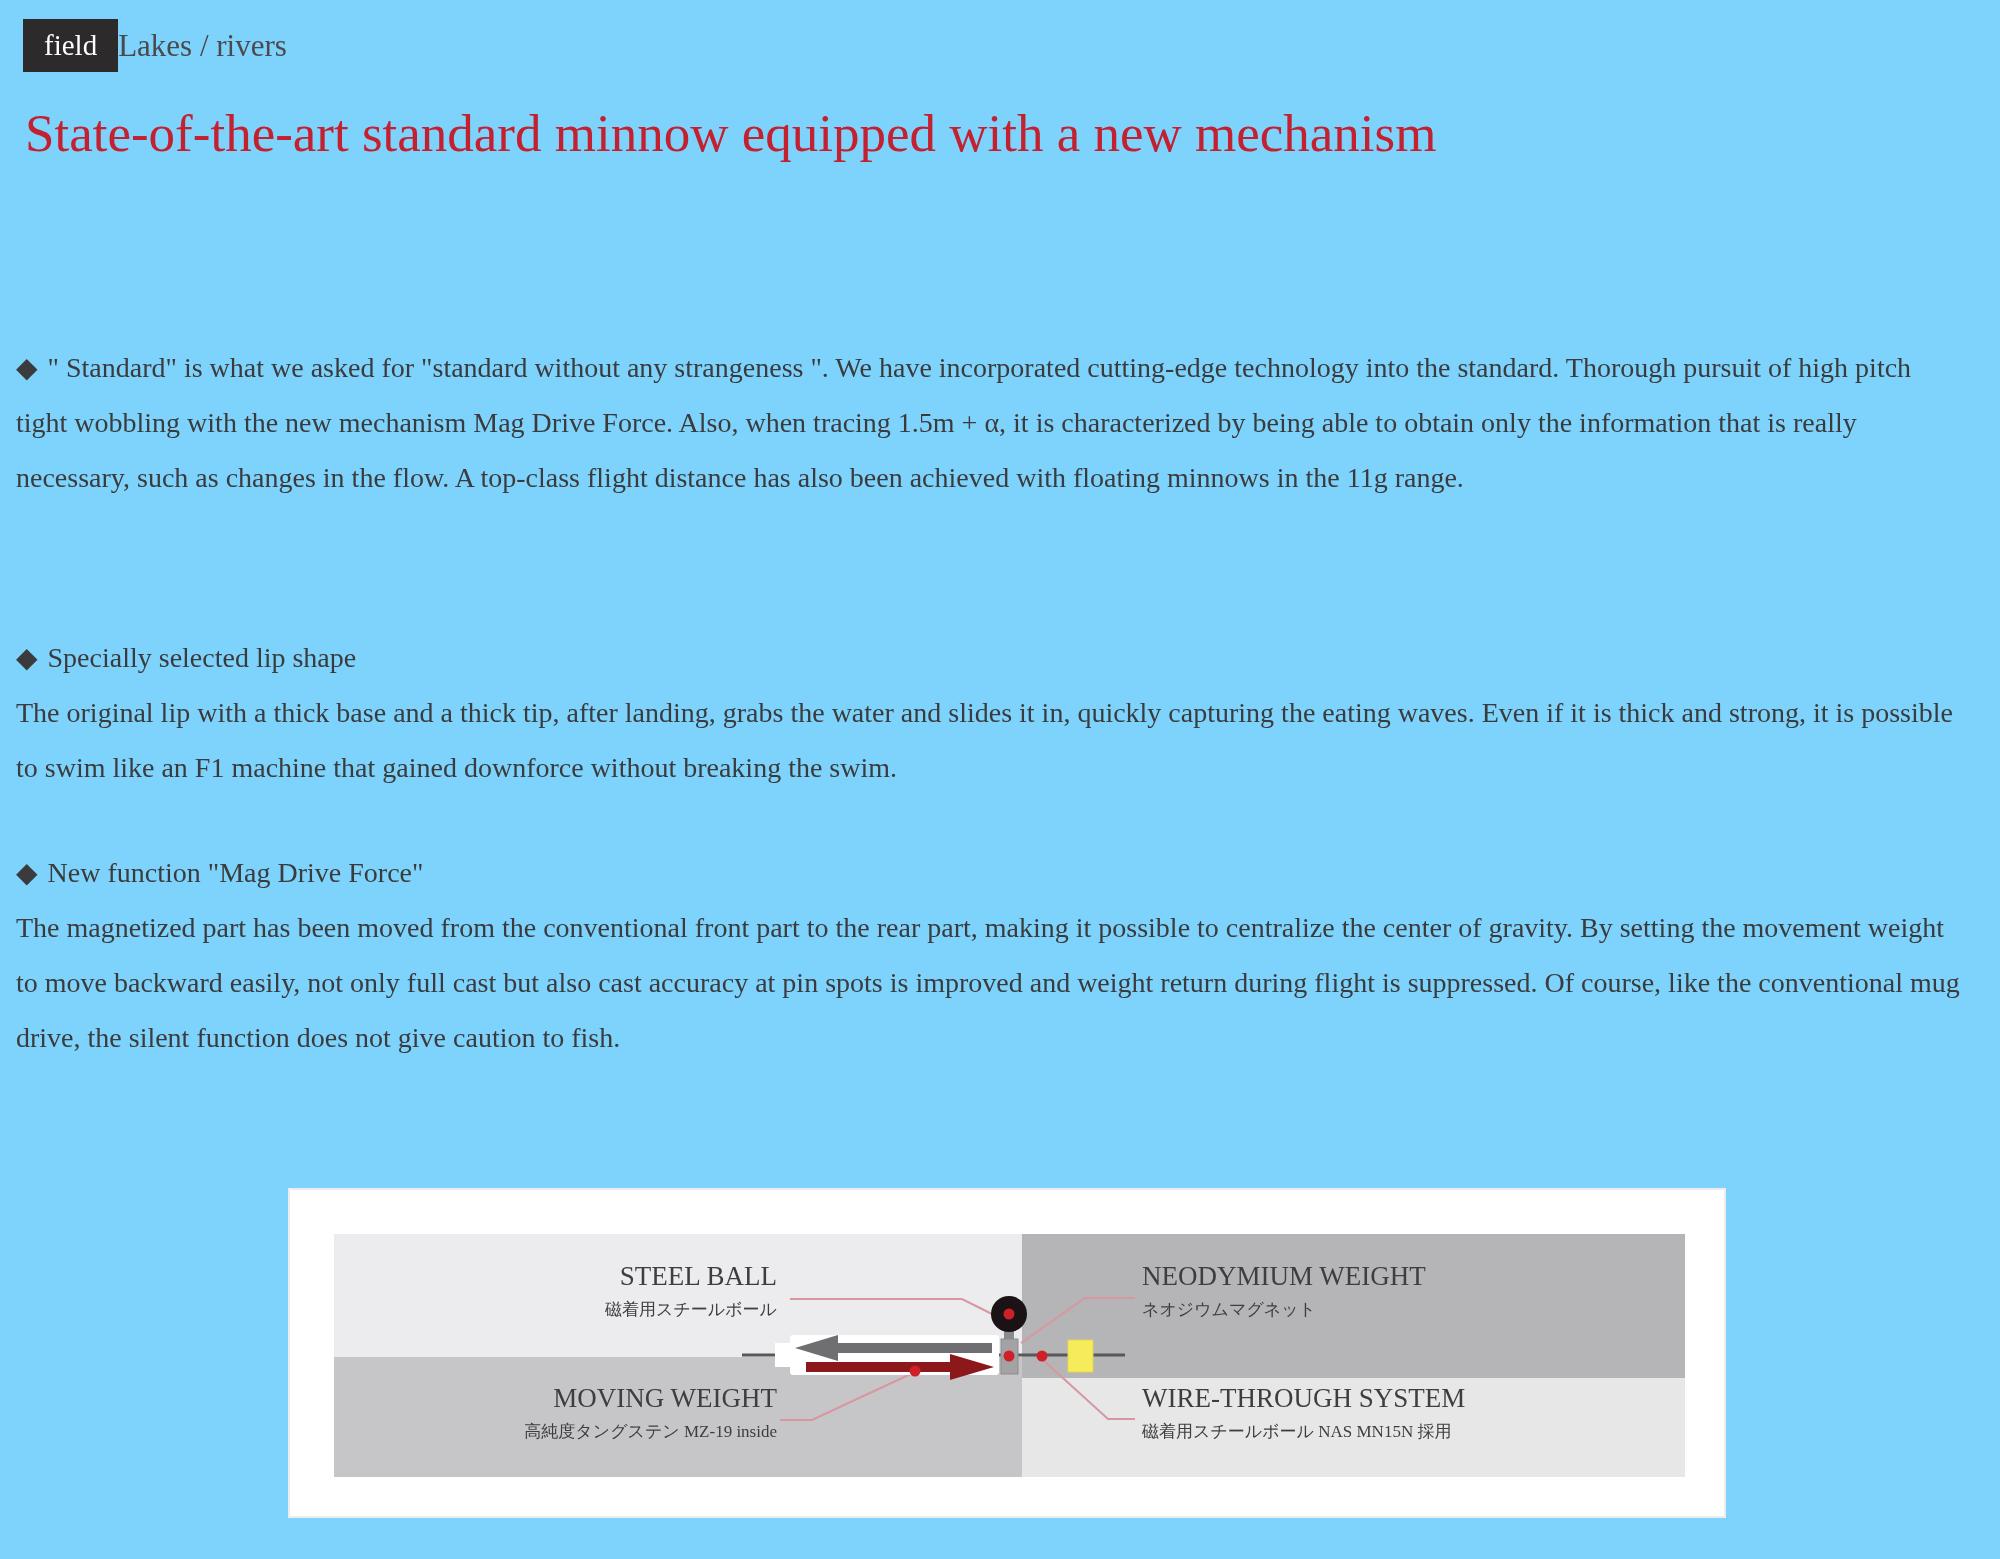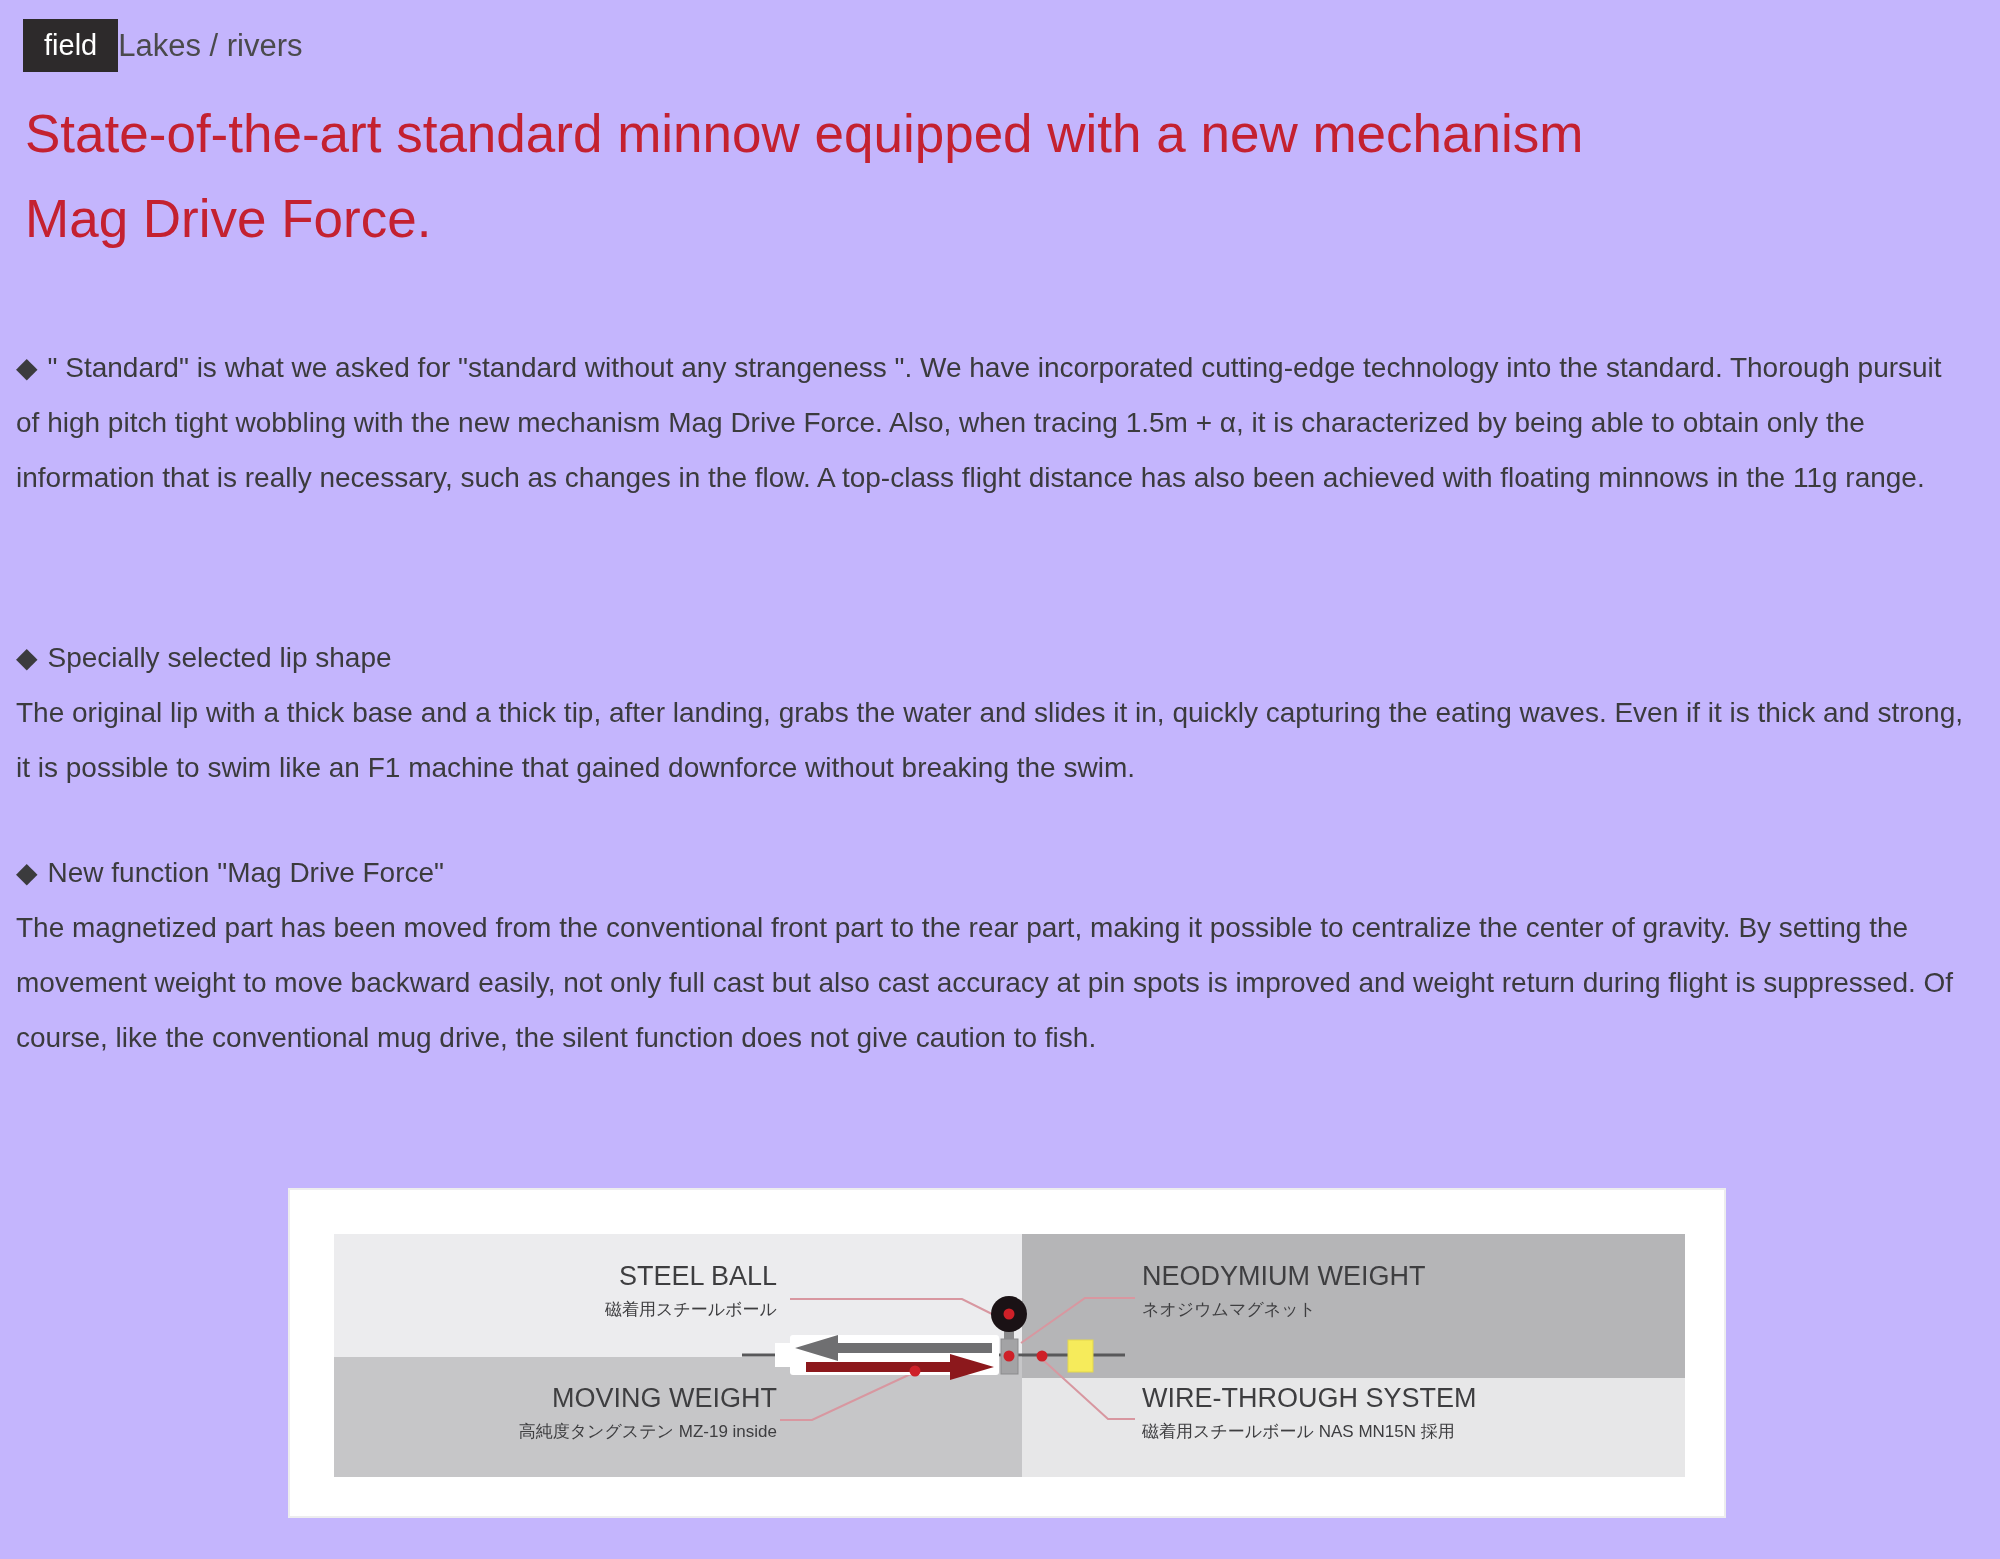--- a/index.html
+++ b/index.html
@@ -1,17 +1,17 @@
 <!DOCTYPE html>
 <html><head>
 <meta charset="utf-8">
 <style>
   html,body{margin:0;padding:0;background:#fbfbfb;}
-  .page{position:relative;width:2000px;height:1559px;background:#c4b5fd;overflow:hidden;
-        font-family:Liberation Sans, sans-serif;color:#3b3b3d;}
+  .page{position:relative;width:2000px;height:1559px;background:#7dd3fc;overflow:hidden;
+        font-family:Liberation Serif, serif;color:#3b3b3d;}
   
   .header-row{position:absolute;left:23px;top:19px;height:53px;display:flex;align-items:center;}
   .badge{background:#2d2a2b;color:#ffffff;font-size:29px;line-height:53px;height:53px;
          padding:0 21px;display:inline-block;}
   .field-value{font-size:31px;color:#4a4a4c;}
   
   .page-title{position:absolute;left:16px;top:82px;color:#c42130;font-size:53px;line-height:85px;font-weight:400;}
   
   .para{position:absolute;left:16px;width:1952px;font-size:28px;line-height:55px;color:#3b3b3d;}
   .para-1{top:340px;}
@@ -41,21 +41,20 @@
 
 <div class="page">
 
   <div class="header-row">
     <span class="badge">field</span>
     <span class="field-value">Lakes / rivers</span>
   </div>
 
   <h1 class="page-title" style="margin:9px;">
     <span>State-of-the-art standard minnow equipped with a new mechanism</span><br>
-    <span>Mag Drive Force.</span>
   </h1>
 
   <div class="para para-1">
     <p><span class="bullet">◆</span><span>" Standard" is what we asked for "standard without any strangeness ". We have incorporated cutting-edge technology into the standard. Thorough pursuit of high pitch tight wobbling with the new mechanism Mag Drive Force. Also, when tracing 1.5m + α, it is characterized by being able to obtain only the information that is really necessary, such as changes in the flow. A top-class flight distance has also been achieved with floating minnows in the 11g range.</span></p>
   </div>
 
   <div class="para para-2">
     <p><span class="bullet">◆</span><span>Specially selected lip shape</span></p>
     <p>The original lip with a thick base and a thick tip, after landing, grabs the water and slides it in, quickly capturing the eating waves. Even if it is thick and strong, it is possible to swim like an F1 machine that gained downforce without breaking the swim.</p>
   </div>

